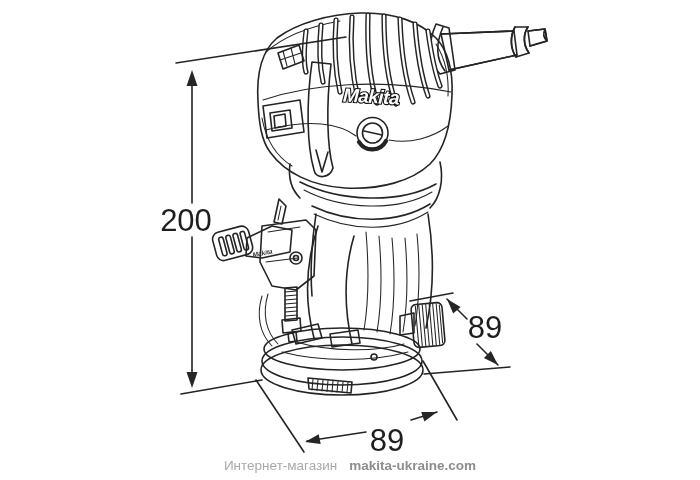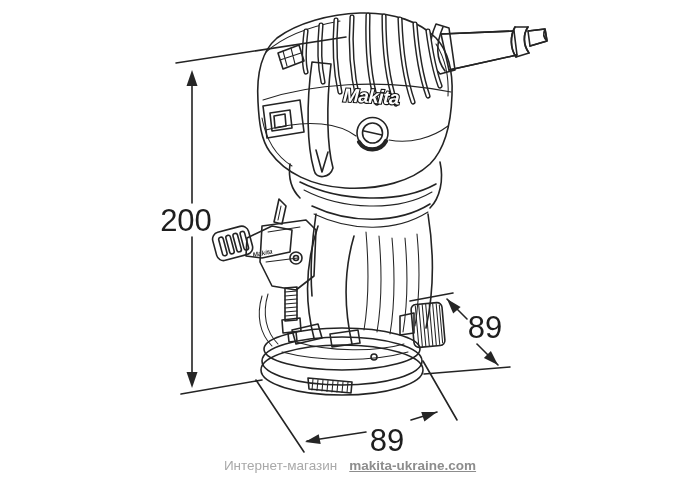--- a/index.html
+++ b/index.html
@@ -19,21 +19,21 @@
   .arrow{fill:#262626;stroke:none;}
   .dim-label{font-family:"Liberation Sans", sans-serif;font-size:31px;fill:#1e1e1e;}
   .logo-text{font-family:"Liberation Sans", sans-serif;font-style:italic;font-weight:bold;
              font-size:19px;fill:#ffffff;stroke:#141414;stroke-width:2.2px;paint-order:stroke;
              letter-spacing:-0.5px;}
   .logo-mini{font-family:"Liberation Sans", sans-serif;font-style:italic;font-weight:bold;
              font-size:6.5px;fill:#333;stroke:none;}
   .watermark{position:absolute;left:0;right:0;bottom:8px;display:flex;justify-content:center;
              align-items:baseline;gap:12px;font-size:13.5px;line-height:1;}
   .wm-store{color:#a9a9a9;}
-  .wm-site{color:#8d8d8d;font-weight:bold;text-decoration:underline;}
+  .wm-site{color:#8d8d8d;font-weight:bold;}
 </style>
 </head>
 <body>
 
 <div class="stage">
   <svg class="dwg" width="700" height="480" viewBox="0 0 700 480">
 
     <g>
       <path class="fw" d="M436,24 C428,42 428,62 440,74 L455,70 L449,28 Z"></path>
       <path d="M443,27 C436,43 436,59 445,71"></path>

